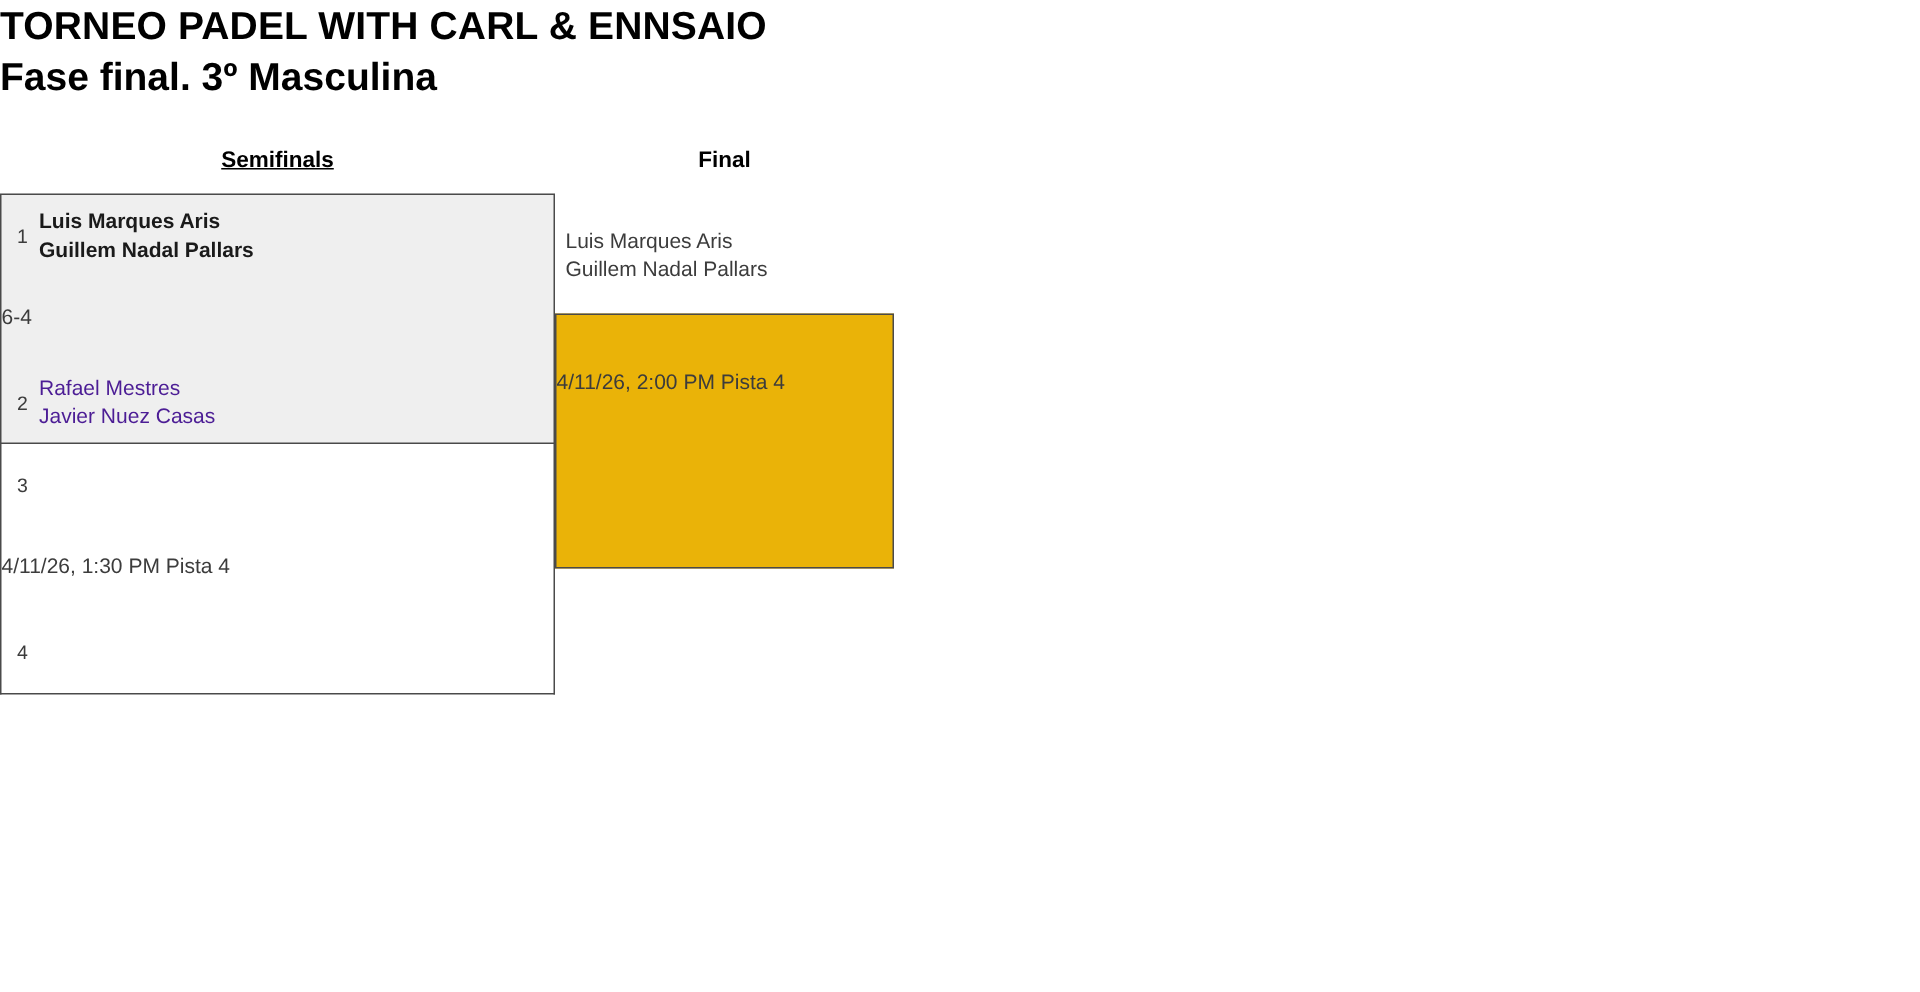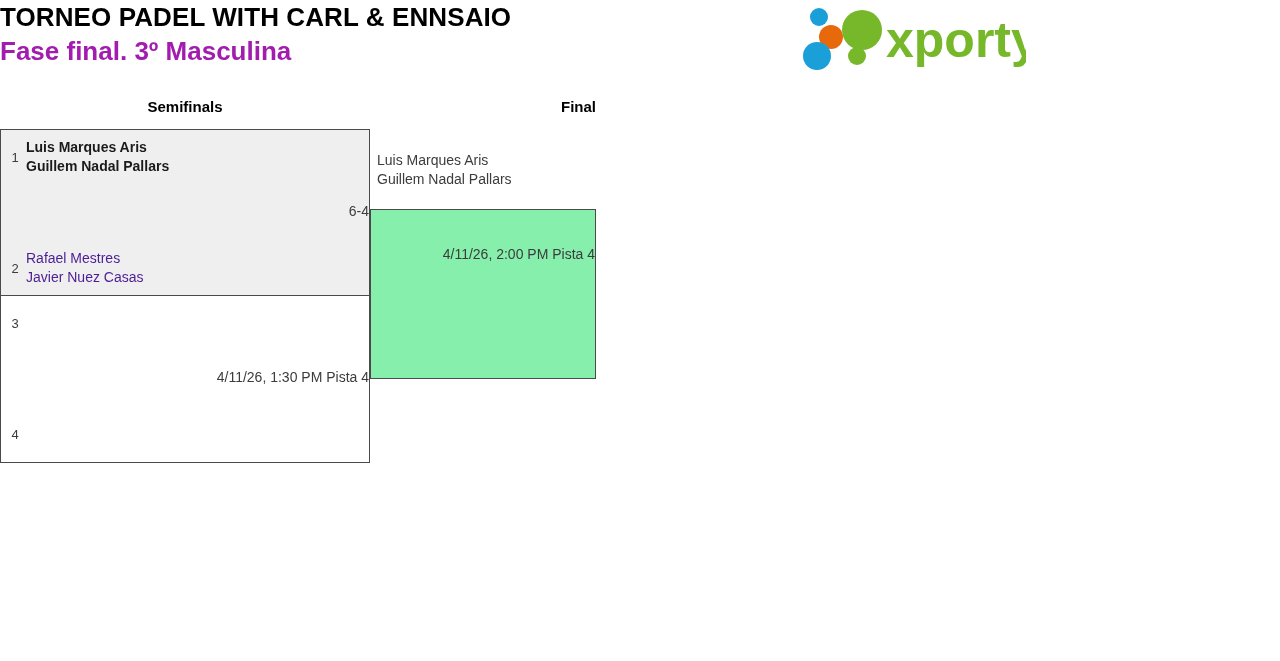--- a/index.html
+++ b/index.html
@@ -25,21 +25,21 @@
     color: #000000;
     letter-spacing: 0.1px;
     line-height: 30px;
     margin: 0;
     padding-top: 2px;
     white-space: nowrap;
   }
   .title-line2 {
     font-size: 26px;
     font-weight: 600;
-    color: #a21caf;
+    color: #000000;
     line-height: 30px;
     margin: 0;
     padding-top: 4px;
     white-space: nowrap;
   }
 
   
   .logo {
     position: absolute;
     right: 6px; top: 4px;
@@ -50,22 +50,22 @@
   
   .round-header {
     position: absolute;
     font-size: 15px;
     font-weight: 600;
     color: #000000;
     text-align: center;
     top: 98px;
     line-height: 18px;
   }
-  .round-header.semis { left: 0px; width: 370px; }
-  .round-header.final { left: 370px; width: 226px; text-align: right; }
+  .round-header.semis { left: 0px; width: 370px; text-decoration: underline; }
+  .round-header.final { left: 370px; width: 226px; }
 
   
   .semis-col {
     position: absolute;
     left: 0px; top: 129px;
     width: 370px;
   }
   .match {
     position: relative;
     width: 370px;
@@ -101,21 +101,21 @@
   .team.winner {
     font-weight: 700;
     color: #1a1a1a;
   }
   .team .pname { display: block; }
 
   .match-meta {
     position: absolute;
     left: 0; right: 0;
     top: 72px;
-    text-align: right;
+    text-align: left;
     font-size: 14px;
     color: #3c3c3c;
     line-height: 18px;
   }
 
   
   .final-names {
     position: absolute;
     left: 377px; top: 151px;
     font-size: 14px;
@@ -123,48 +123,36 @@
     color: #3c3c3c;
     white-space: nowrap;
   }
   .final-names .pname { display: block; }
 
   .final-box {
     position: absolute;
     left: 370px; top: 209px;
     width: 226px; height: 170px;
     border: 1px solid #4a4a4a;
-    background: #86efac;
+    background: #eab308;
   }
   .final-box .match-meta {
     top: 35px;
   }
 </style>
 </head>
 <body>
 
 <div id="page">
 
   <div class="header-title">
     <div class="title-line1">TORNEO PADEL WITH CARL &amp; ENNSAIO</div>
     <div class="title-line2">Fase final. 3º Masculina</div>
   </div>
 
-  <div class="logo">
-    <svg width="226" height="66" viewBox="0 0 226 66" xmlns="http://www.w3.org/2000/svg">
-
-      <circle cx="19" cy="13" r="9" fill="#1a9fd9"></circle>
-      <circle cx="31" cy="33" r="12" fill="#e8690b"></circle>
-      <circle cx="17" cy="52" r="14" fill="#1a9fd9"></circle>
-      <circle cx="62" cy="26" r="20" fill="#76b82a"></circle>
-      <circle cx="57" cy="52" r="9" fill="#76b82a"></circle>
-
-      <text x="86" y="53" font-family="'Liberation Sans', sans-serif" font-size="50" font-weight="700" fill="#76b82a">xporty</text>
-    </svg>
-  </div>
 
   <div class="round-header semis">Semifinals</div>
   <div class="round-header final">Final</div>
 
   <div class="semis-col">
 
     <div class="match played">
       <div class="seed top">1</div>
       <div class="team top winner">
         <span class="pname">Luis Marques Aris</span>

